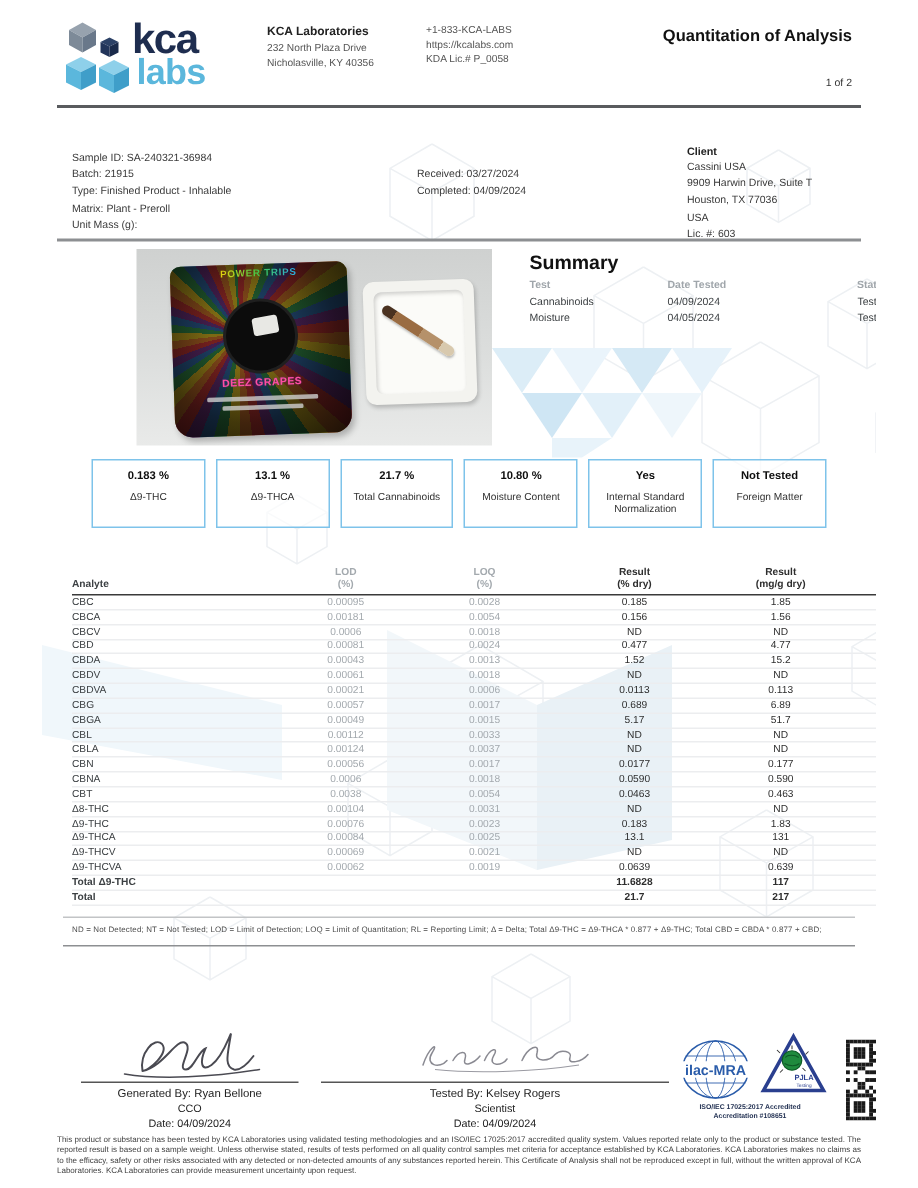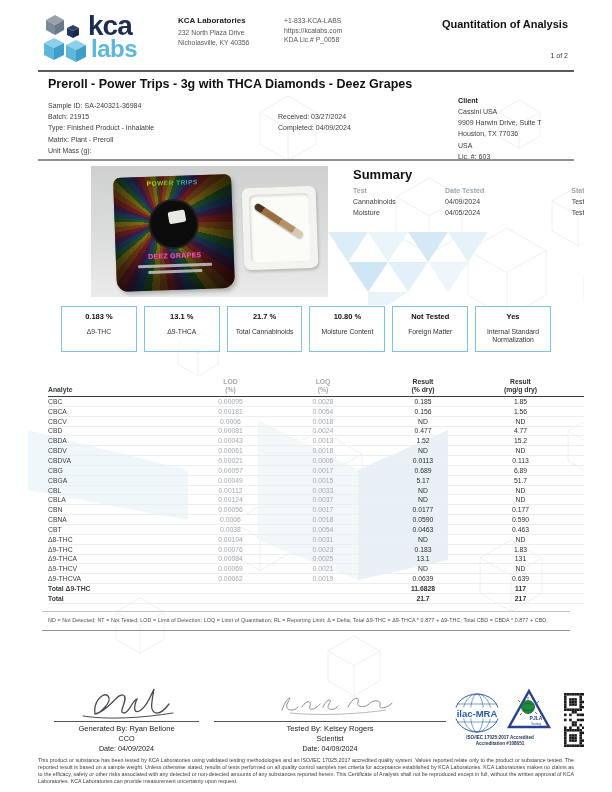--- a/index.html
+++ b/index.html
@@ -188,21 +188,20 @@
     <div class="labinfo2">
       <div class="lab-line">+1-833-KCA-LABS</div>
       <div class="lab-line">https://kcalabs.com</div>
       <div class="lab-line">KDA Lic.# P_0058</div>
     </div>
     <div class="doc-title">Quantitation of Analysis</div>
     <div class="page-ind">1 of 2</div>
   </div>
   <div class="layer rule-header"></div>
 
-  <div class="layer product-title">Preroll - Power Trips - 3g with THCA Diamonds - Deez Grapes</div>
 
   <div class="layer sample-block">
     <div class="info-line">Sample ID: SA-240321-36984</div>
     <div class="info-line">Batch: 21915</div>
     <div class="info-line">Type: Finished Product - Inhalable</div>
     <div class="info-line">Matrix: Plant - Preroll</div>
     <div class="info-line">Unit Mass (g):</div>
   </div>
   <div class="layer dates-block">
     <div class="info-line">Received: 03/27/2024</div>
@@ -266,26 +265,26 @@
     </div>
     <div class="rbox">
       <div class="rbox-value">21.7 %</div>
       <div class="rbox-label">Total Cannabinoids</div>
     </div>
     <div class="rbox">
       <div class="rbox-value">10.80 %</div>
       <div class="rbox-label">Moisture Content</div>
     </div>
     <div class="rbox">
+      <div class="rbox-value">Yes</div>
+      <div class="rbox-label">Internal Standard Normalization</div>
+    </div>
+    <div class="rbox">
       <div class="rbox-value">Not Tested</div>
       <div class="rbox-label">Foreign Matter</div>
-    </div>
-    <div class="rbox">
-      <div class="rbox-value">Yes</div>
-      <div class="rbox-label">Internal Standard Normalization</div>
     </div>
   </div>
 
   <div class="layer ctable">
     <div class="thead">
       <div class="tcell c-analyte th-strong">
         <span class="th-line">Analyte</span>
       </div>
       <div class="tcell c-lod th-gray">
         <span class="th-line">LOD</span>

